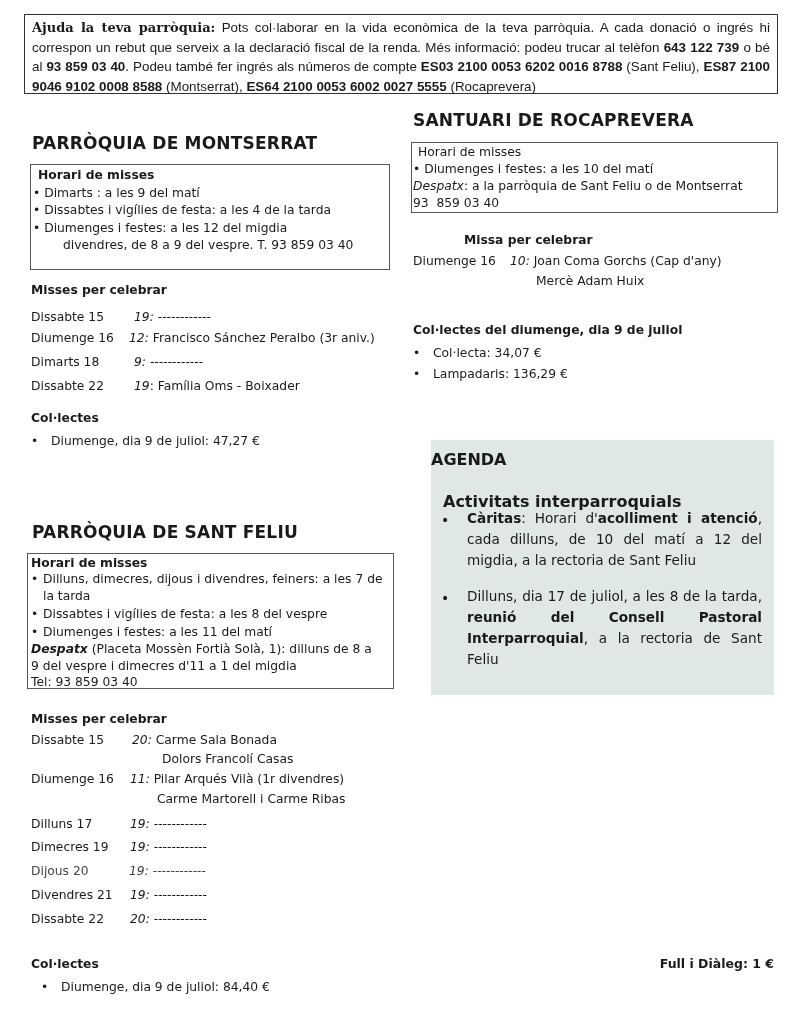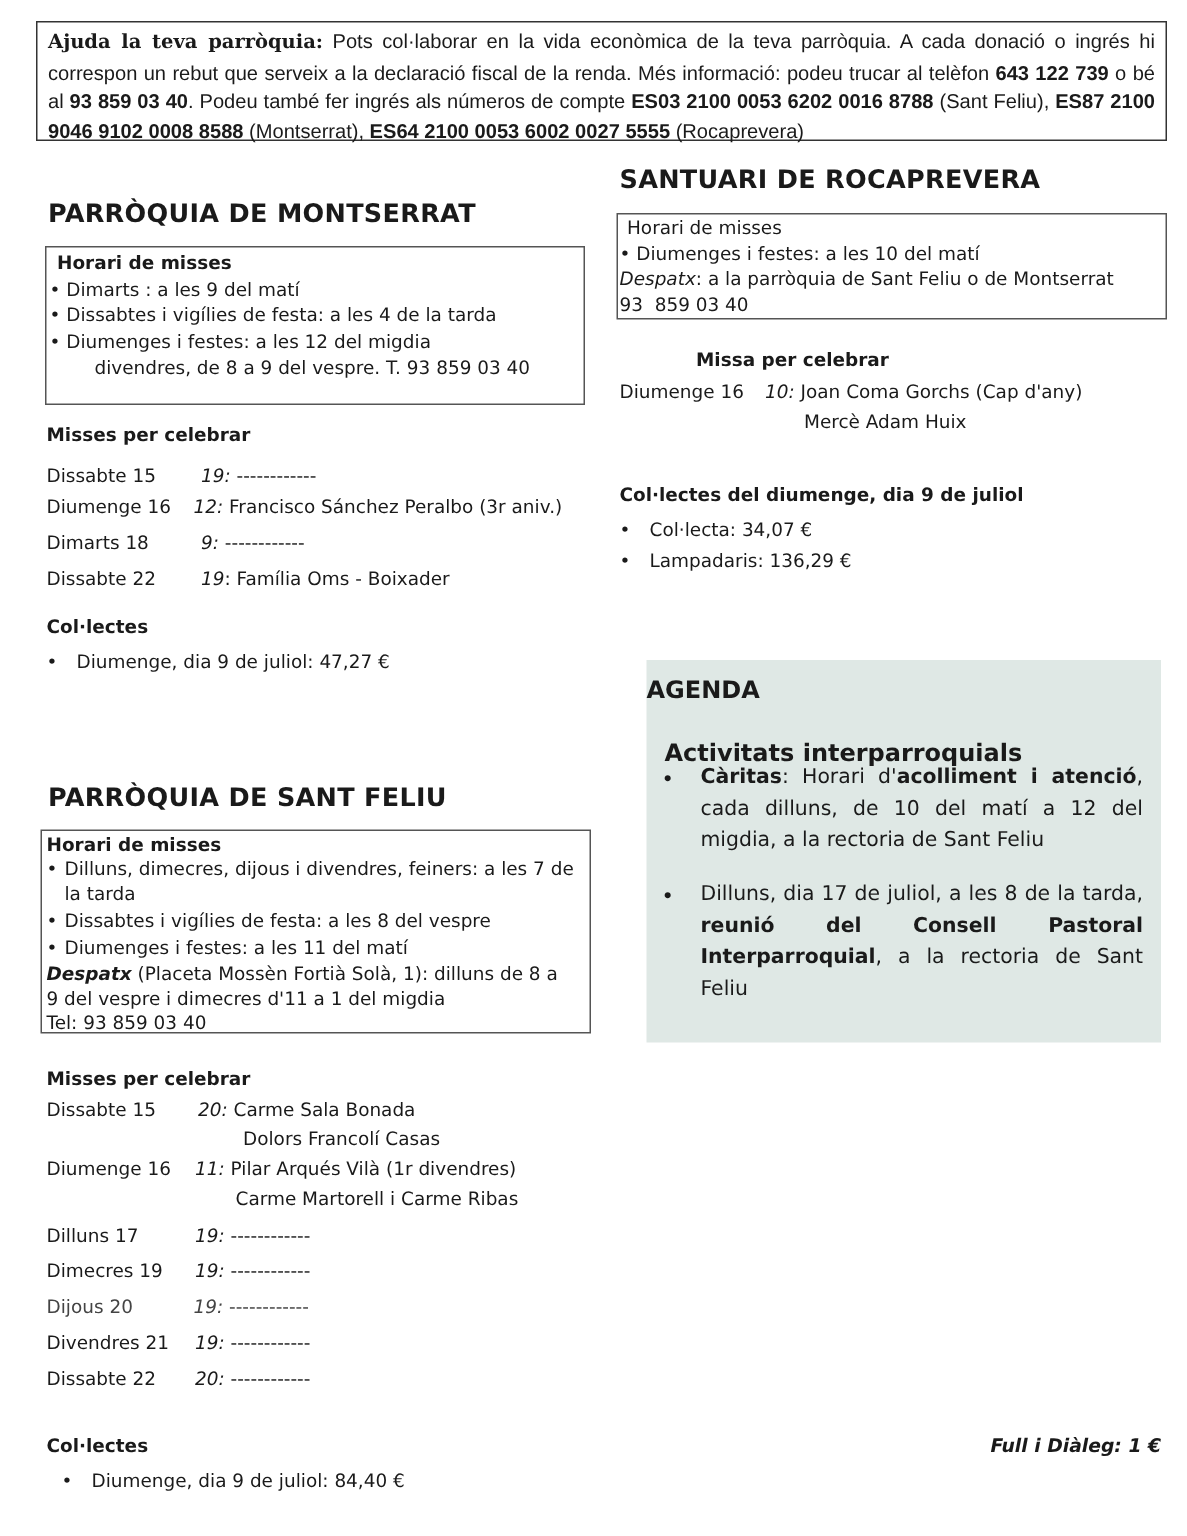--- a/index.html
+++ b/index.html
@@ -32,21 +32,21 @@
     .row .time { font-style: italic; text-align: center; }
     .bullet-row { position: absolute; font-size: 12.3px; white-space: nowrap; }
     .agenda {
       left: 431px; top: 440px; width: 343px; height: 255px;
       background: #dfe8e5; box-sizing: border-box;
     }
     .agenda .title { position: absolute; left: 0; right: 0; top: 10px; text-align: left; font-weight: bold; font-size: 16px; }
     .agenda .subtitle { position: absolute; left: 12px; top: 42px; font-weight: bold; font-size: 16px; margin-top: 10px; }
     .agenda .item { position: absolute; left: 36px; width: 295px; font-size: 13.6px; line-height: 21px; text-align: justify; }
     .agenda .dot { position: absolute; left: 10px; font-size: 14px; }
-    .footer { right: 17px; top: 956px; font-weight: bold; font-style: italic; font-size: 12.5px; }
+    .footer { right: 17px; top: 956px; font-weight: bold; font-size: 12.5px; }
   </style>
 </head>
 <body>
 
 <div class="abs banner">
   <span class="lead">Ajuda la teva parròquia:</span><span> Pots col·laborar en la vida econòmica de la teva parròquia. A cada donació o ingrés hi correspon un rebut que serveix a la declaració fiscal de la renda. Més informació: podeu trucar al telèfon </span><b>643 122 739</b><span> o bé al </span><b>93 859 03 40</b><span>. Podeu també fer ingrés als números de compte </span><b>ES03 2100 0053 6202 0016 8788</b><span> (Sant Feliu), </span><b>ES87 2100 9046 9102 0008 8588</b><span> (Montserrat), </span><b>ES64 2100 0053 6002 0027 5555</b><span> (Rocaprevera)</span>
 </div>
 
 <div class="abs h1" style="left:32px; top:133px;">PARRÒQUIA DE MONTSERRAT</div>
 <div class="abs box" style="left:30px; top:164px; width:360px; height:106px; padding:2px 6px;">

